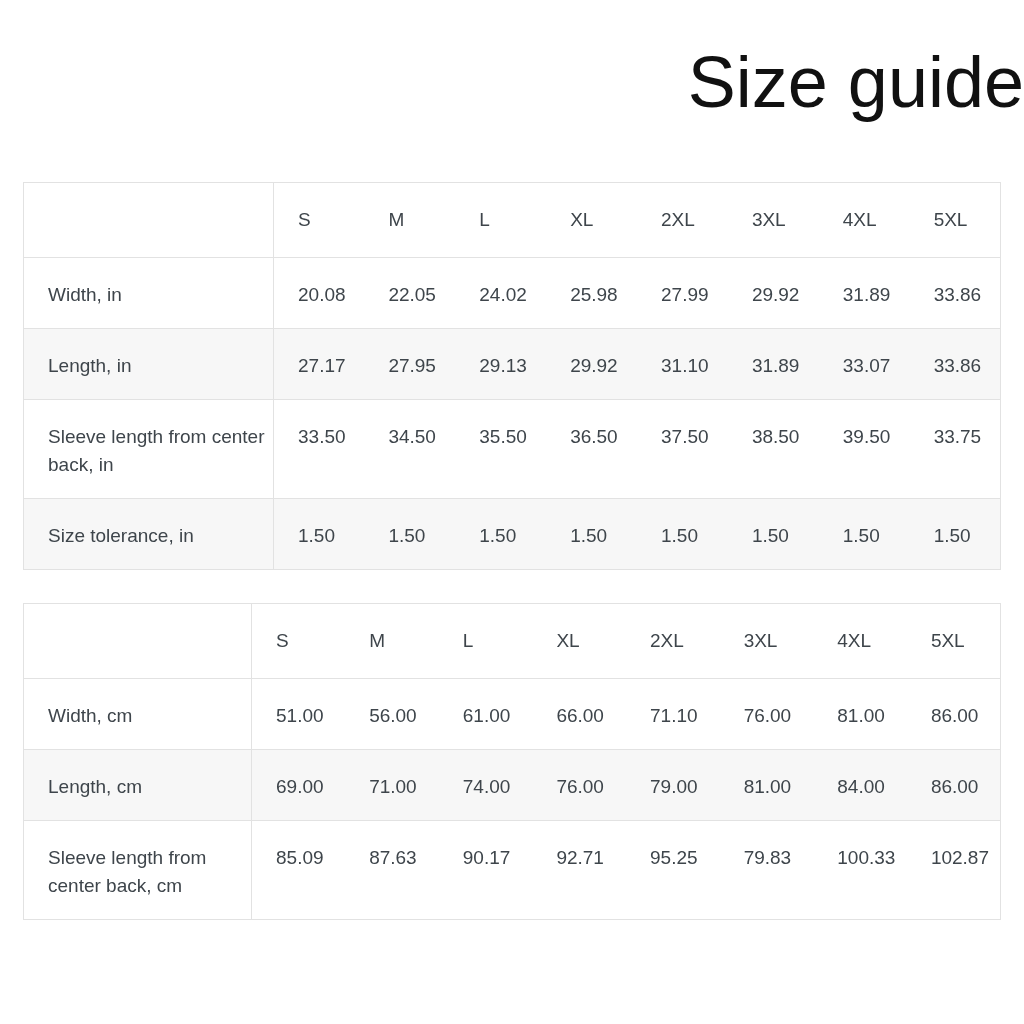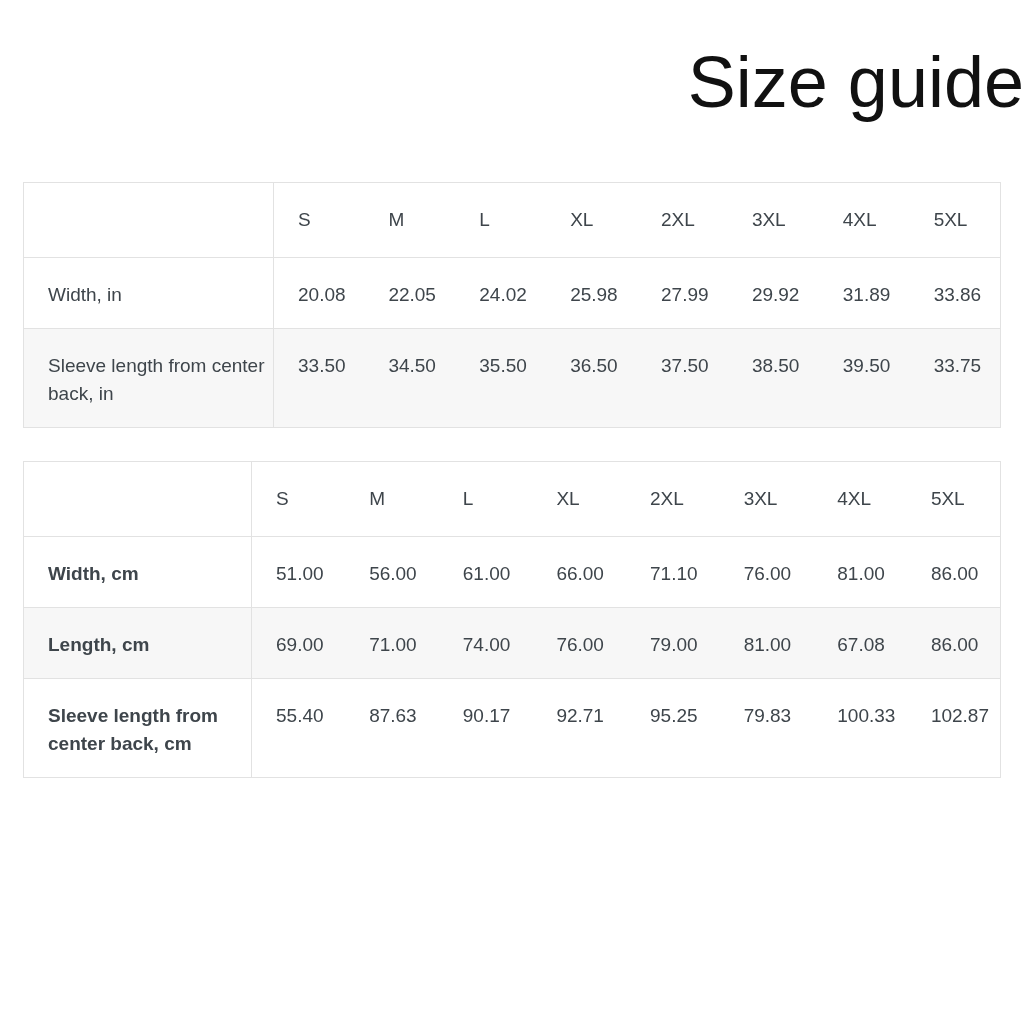--- a/index.html
+++ b/index.html
@@ -47,21 +47,21 @@
   table.size-table thead th{ height:75px; border-top:none; }
   table.size-table tbody td{ height:70px; }
   table.size-table th:first-child,
   table.size-table td:first-child{
     border-right:1px solid var(--border);
   }
   table.size-table tbody tr:nth-child(even){ background:var(--stripe); }
   #table-in{ margin-top:58px; }
   #table-cm{ margin-top:33px; }
   #table-in th:first-child, #table-in td:first-child{ width:250px; }
-  #table-cm th:first-child, #table-cm td:first-child{ width:228px;font-weight:bold; }
+  #table-cm th:first-child, #table-cm td:first-child{ width:228px; }
 </style>
 </head>
 <body>
 
 <div class="page">
   <h1 class="page-title">Size guide</h1>
 
   <table class="size-table" id="table-in">
       <thead>
         <tr>
@@ -82,29 +82,51 @@
           <td>20.08</td>
           <td>22.05</td>
           <td>24.02</td>
           <td>25.98</td>
           <td>27.99</td>
           <td>29.92</td>
           <td>31.89</td>
           <td>33.86</td>
         </tr>
         <tr>
+          <td>Length, in</td>
+          <td>27.17</td>
+          <td>27.95</td>
+          <td>29.13</td>
+          <td>29.92</td>
+          <td>31.10</td>
+          <td>31.89</td>
+          <td>33.07</td>
+          <td>33.86</td>
+        </tr>
+        <tr>
           <td>Sleeve length from center back, in</td>
           <td>33.50</td>
           <td>34.50</td>
           <td>35.50</td>
           <td>36.50</td>
           <td>37.50</td>
           <td>38.50</td>
           <td>39.50</td>
           <td>33.75</td>
+        </tr>
+        <tr>
+          <td>Size tolerance, in</td>
+          <td>1.50</td>
+          <td>1.50</td>
+          <td>1.50</td>
+          <td>1.50</td>
+          <td>1.50</td>
+          <td>1.50</td>
+          <td>1.50</td>
+          <td>1.50</td>
         </tr>
       </tbody>
     </table>
 
   <table class="size-table" id="table-cm">
       <thead>
         <tr>
           <th></th>
           <th>S</th>
           <th>M</th>
@@ -129,26 +151,26 @@
           <td>86.00</td>
         </tr>
         <tr>
           <td>Length, cm</td>
           <td>69.00</td>
           <td>71.00</td>
           <td>74.00</td>
           <td>76.00</td>
           <td>79.00</td>
           <td>81.00</td>
-          <td>67.08</td>
+          <td>84.00</td>
           <td>86.00</td>
         </tr>
         <tr>
           <td>Sleeve length from center back, cm</td>
-          <td>55.40</td>
+          <td>85.09</td>
           <td>87.63</td>
           <td>90.17</td>
           <td>92.71</td>
           <td>95.25</td>
           <td>79.83</td>
           <td>100.33</td>
           <td>102.87</td>
         </tr>
       </tbody>
     </table>

